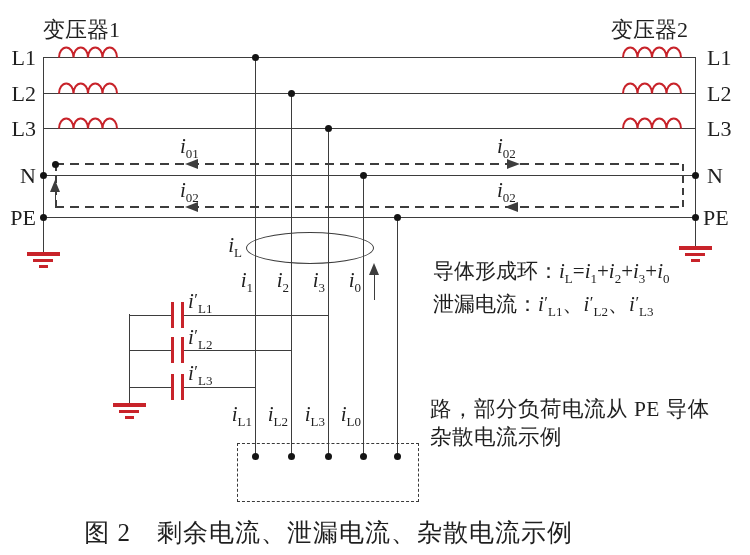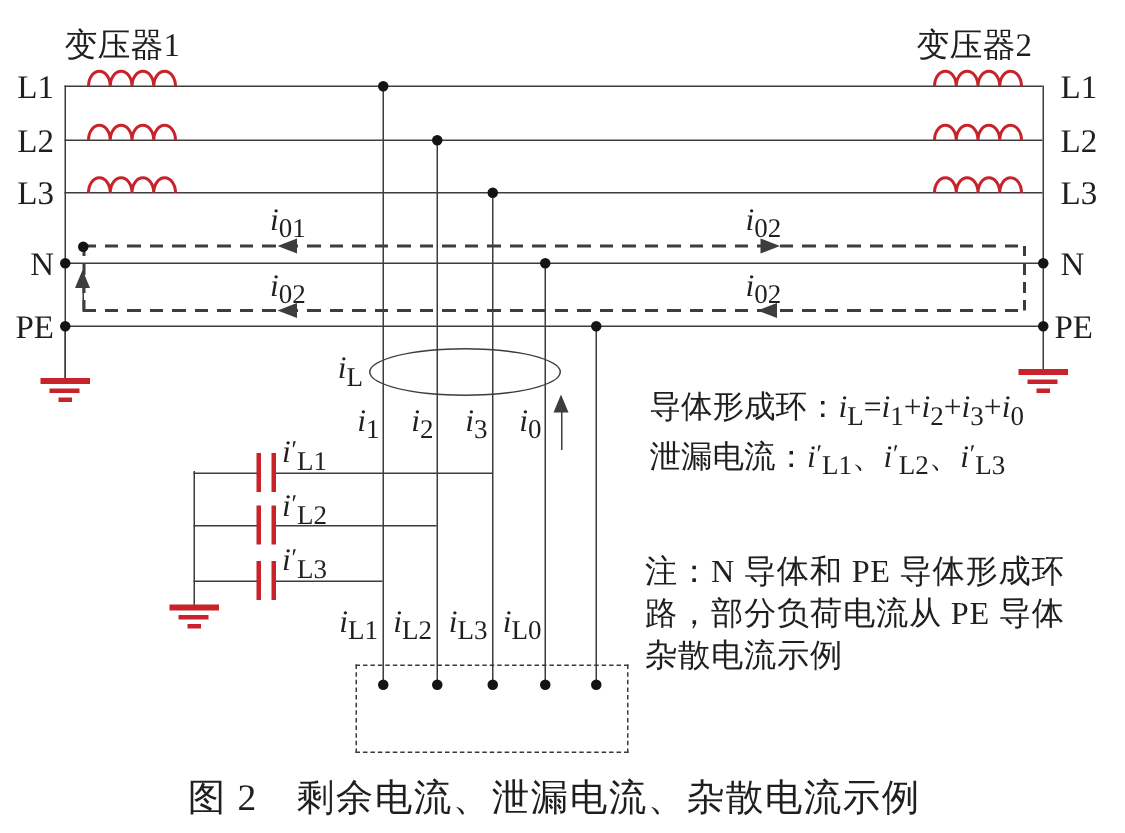--- a/index.html
+++ b/index.html
@@ -24,27 +24,27 @@
   .gnd .b3{width:9px;left:-4.5px;top:12.5px;}
   .arr-l{position:absolute;width:0;height:0;border-top:5px solid transparent;border-bottom:5px solid transparent;border-right:13px solid var(--wire);}
   .arr-r{position:absolute;width:0;height:0;border-top:5px solid transparent;border-bottom:5px solid transparent;border-left:13px solid var(--wire);}
   .arr-u{position:absolute;width:0;height:0;border-left:5px solid transparent;border-right:5px solid transparent;border-bottom:12px solid var(--wire);}
   .ellipse{position:absolute;border:1.6px solid var(--wire);border-radius:50%;}
   .loadbox{position:absolute;border:1.7px dashed #3a3a3a;}
   .txt{position:absolute;font-size:22px;line-height:24px;white-space:nowrap;}
   .busL{width:34px;text-align:right;}
   .cur{font-size:21px;line-height:24px;white-space:nowrap;}
   .cur em{font-style:italic;font-family:"Liberation Serif","DejaVu Serif",serif;}
-  .cur sub{font-size:18px;font-style:normal;line-height:0;vertical-align:-5px;letter-spacing:0;}
+  .cur sub{font-size:13px;font-style:normal;line-height:0;vertical-align:-5px;letter-spacing:0;}
   .cur .pr{font-style:normal;font-size:17px;vertical-align:3px;margin-left:0.5px;}
   .lbl-right{text-align:right;}
   .legend{font-size:21px;line-height:26px;}
   .legend .cur{font-size:21px;}
   .note{font-size:21.5px;line-height:28px;letter-spacing:0.5px;}
-  .caption{left:0;top:521px;width:657px;text-align:center;font-size:25px;letter-spacing:1px;margin-left:41px;}
+  .caption{left:0;top:521px;width:657px;text-align:center;font-size:25px;letter-spacing:1px;}
   .tlabel{font-size:22px;}
   svg.coil{position:absolute;width:60px;height:12px;}
 </style>
 </head>
 <body>
 
 <div id="fig">
 
   <div class="txt tlabel" style="left:43px;top:18px;">变压器1</div>
   <div class="txt tlabel" style="left:611px;top:18px;">变压器2</div>
@@ -176,19 +176,18 @@
   <div class="dot" style="left:325px;top:453px;"></div>
   <div class="dot" style="left:360px;top:453px;"></div>
   <div class="dot" style="left:394px;top:453px;"></div>
 
   <div class="txt legend" style="left:433px;top:258px;">
     <span>导体形成环：</span><span class="cur"><em>i</em><sub>L</sub></span><span>=</span><span class="cur"><em>i</em><sub>1</sub></span><span>+</span><span class="cur"><em>i</em><sub>2</sub></span><span>+</span><span class="cur"><em>i</em><sub>3</sub></span><span>+</span><span class="cur"><em>i</em><sub>0</sub></span>
   </div>
   <div class="txt legend" style="left:433px;top:291px;">
     <span>泄漏电流：</span><span class="cur"><em>i</em><span class="pr">′</span><sub>L1</sub></span><span>、</span><span class="cur"><em>i</em><span class="pr">′</span><sub>L2</sub></span><span>、</span><span class="cur"><em>i</em><span class="pr">′</span><sub>L3</sub></span>
   </div>
-  <div class="txt note" style="left:430px;top:367px;">注：N 导体和 PE 导体形成环</div>
   <div class="txt note" style="left:430px;top:395px;">路，部分负荷电流从 PE 导体</div>
   <div class="txt note" style="left:430px;top:423px;">杂散电流示例</div>
 
   <div class="txt caption">图 2　剩余电流、泄漏电流、杂散电流示例</div>
 
 </div>
 
 </body></html>

